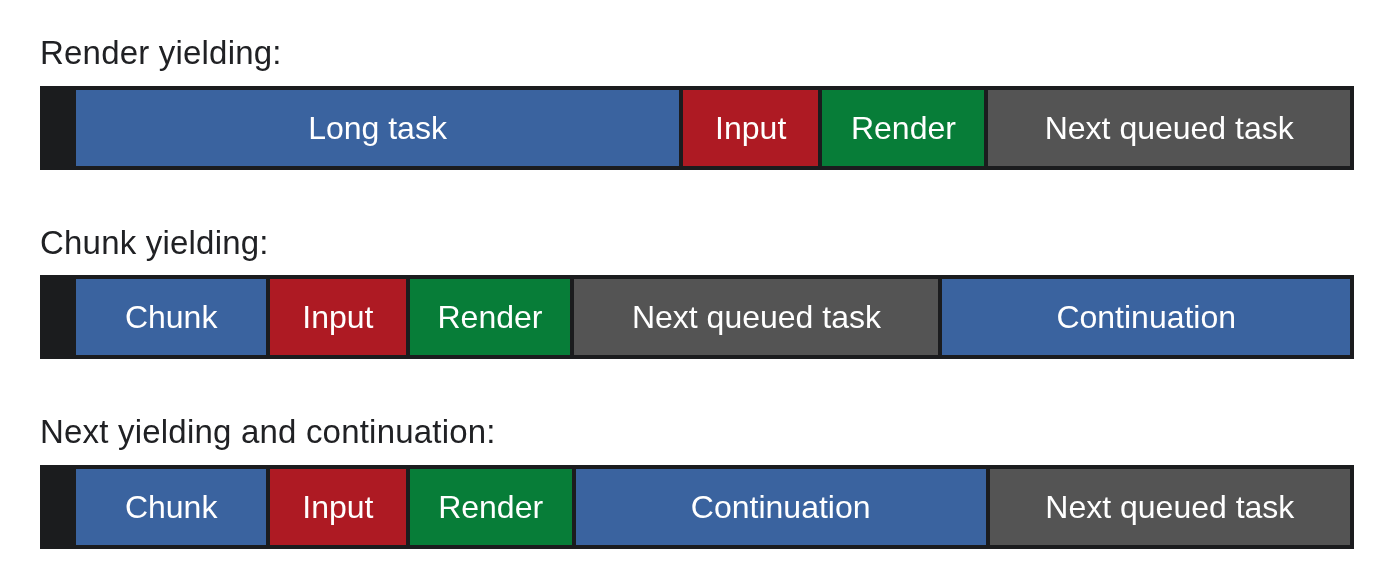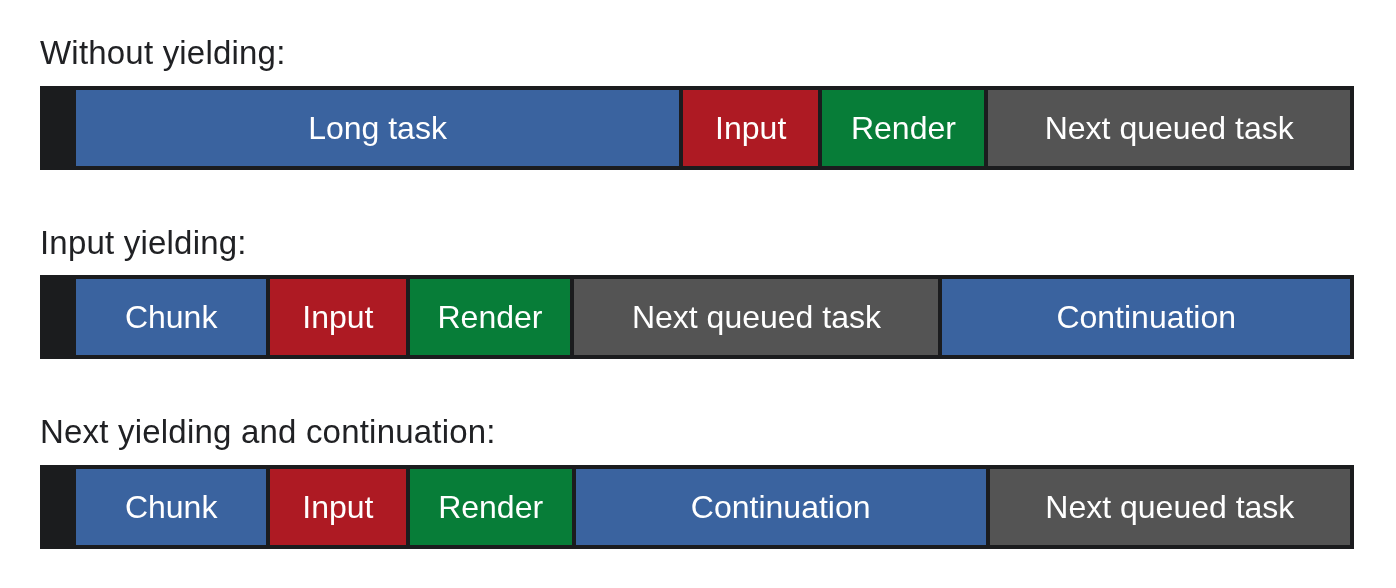--- a/index.html
+++ b/index.html
@@ -50,31 +50,31 @@
     white-space:nowrap;
     overflow:hidden;
   }
 </style>
 </head>
 <body>
 
 <div class="page">
 
   <div class="section">
-    <h2 class="section-heading">Without yielding:</h2>
+    <h2 class="section-heading">Render yielding:</h2>
     <div class="bar">
         <div class="seg" style="flex: 0 0 47.5%; background: rgb(58, 99, 159);">Long task</div>
         <div class="seg" style="flex: 0 0 10.9%; background: rgb(174, 26, 35);">Input</div>
         <div class="seg" style="flex: 0 0 13%; background: rgb(7, 125, 56);">Render</div>
         <div class="seg" style="flex: 0 0 28.6%; background: rgb(84, 84, 84);">Next queued task</div>
       </div>
   </div>
 
   <div class="section">
-    <h2 class="section-heading">Input yielding:</h2>
+    <h2 class="section-heading">Chunk yielding:</h2>
     <div class="bar">
         <div class="seg" style="flex: 0 0 15.2%; background: rgb(58, 99, 159);">Chunk</div>
         <div class="seg" style="flex: 0 0 10.9%; background: rgb(174, 26, 35);">Input</div>
         <div class="seg" style="flex: 0 0 12.9%; background: rgb(7, 125, 56);">Render</div>
         <div class="seg" style="flex: 0 0 28.8%; background: rgb(84, 84, 84);">Next queued task</div>
         <div class="seg" style="flex: 0 0 32.2%; background: rgb(58, 99, 159);">Continuation</div>
       </div>
   </div>
 
   <div class="section">

